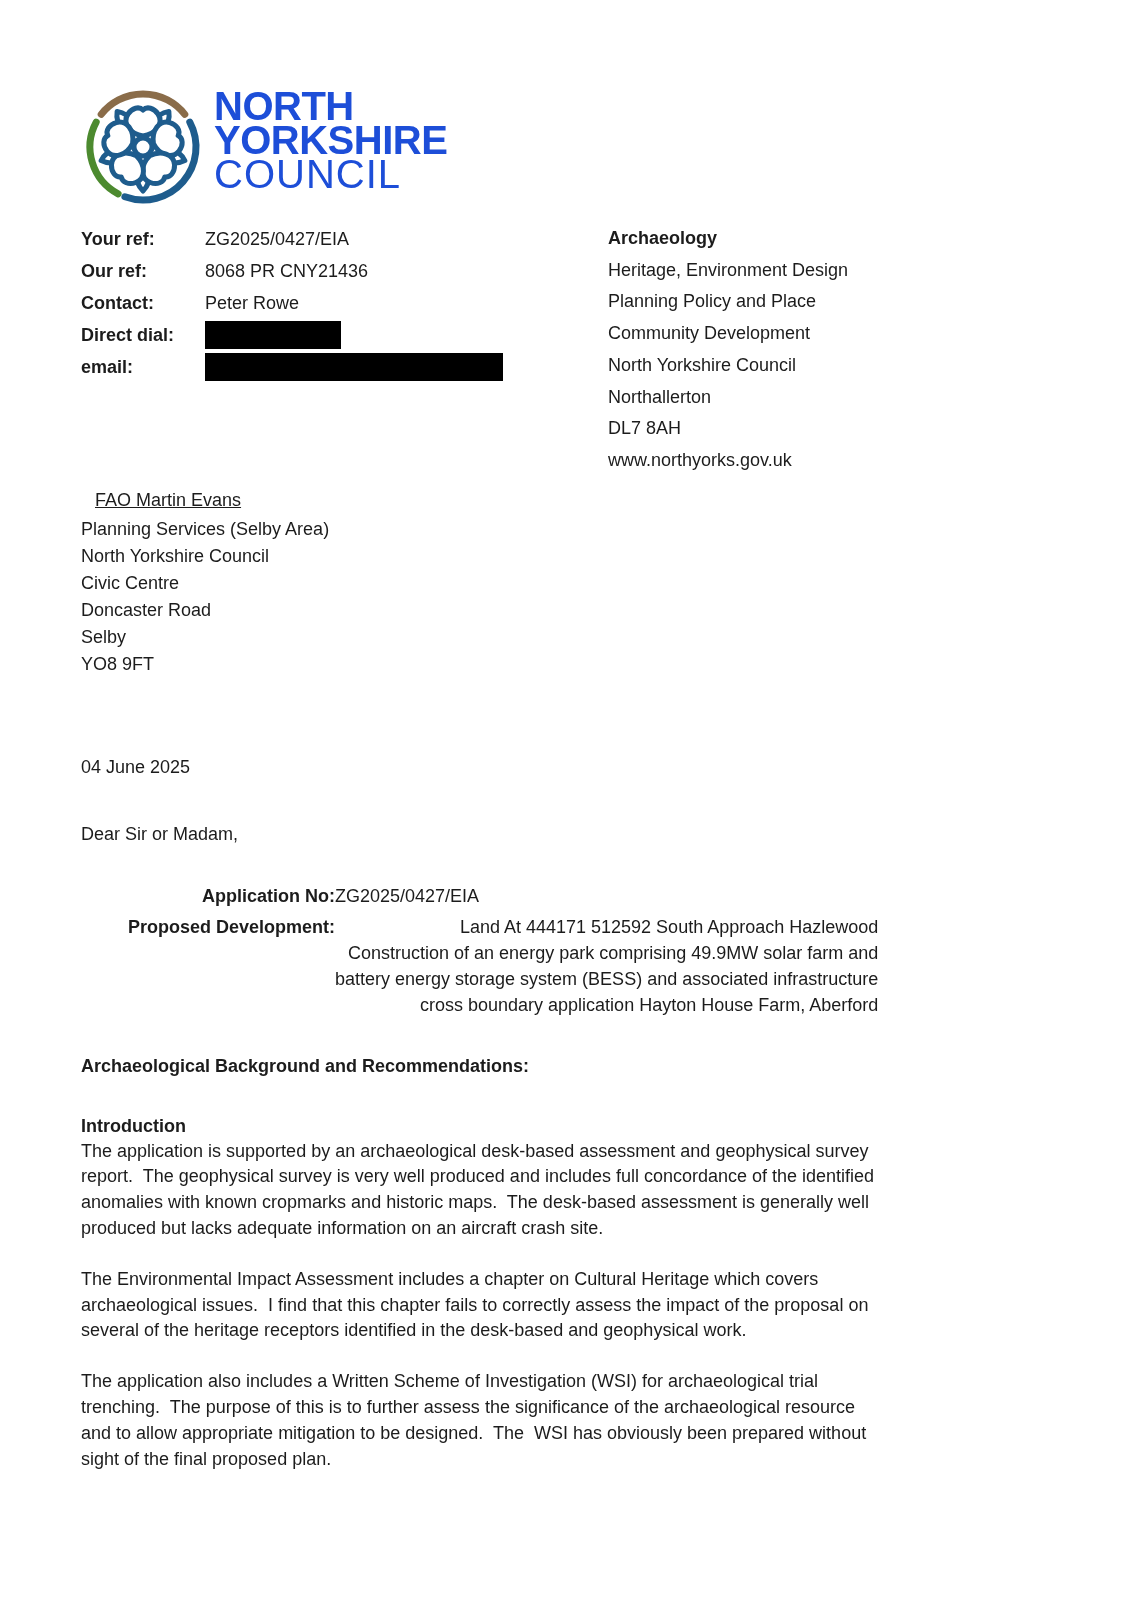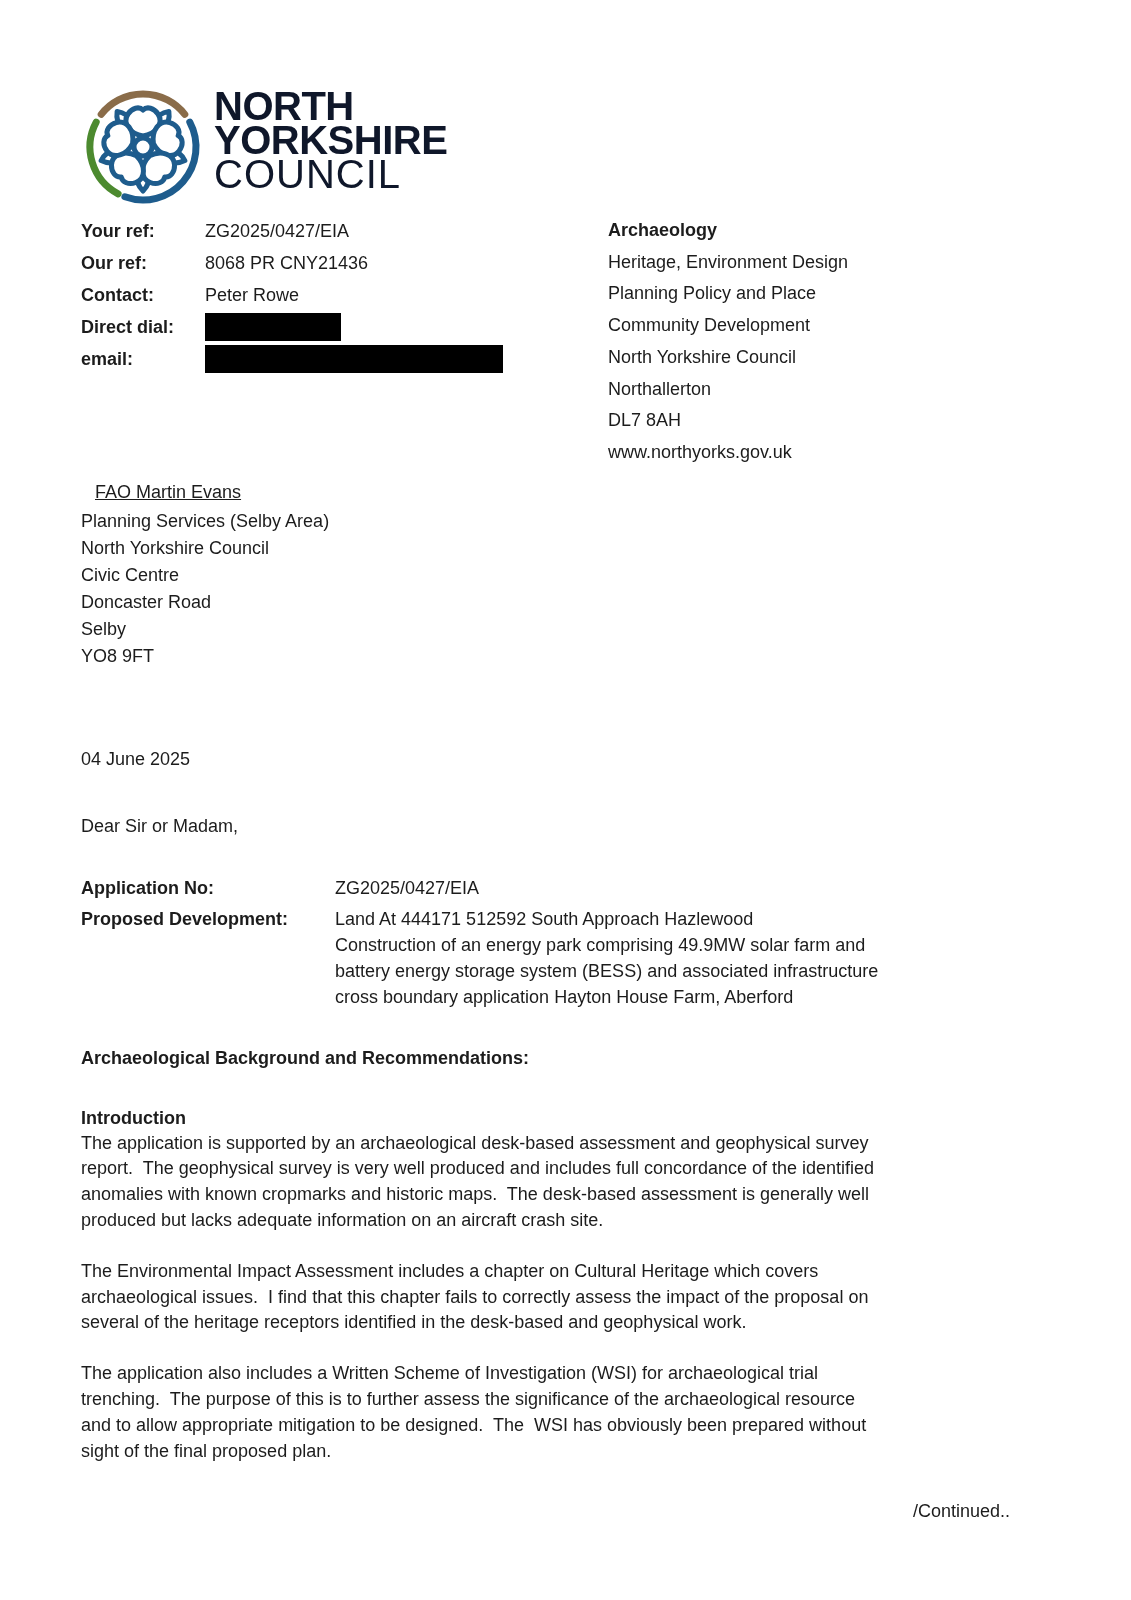--- a/index.html
+++ b/index.html
@@ -11,45 +11,45 @@
     background: #ffffff;
     box-sizing: border-box;
     padding: 85px 121px 0 81px;
     font-family: "Liberation Sans", "DejaVu Sans", sans-serif;
     font-size: 18px;
     color: #1c1c1c;
     overflow: hidden;
   }
   .logo-row { display: flex; align-items: flex-start; }
   .logo-svg { width: 124px; height: 124px; flex: 0 0 124px; }
-  .logo-text { margin-left: 9px; padding-top: 4px; color: #0f172a; }
+  .logo-text { margin-left: 9px; padding-top: 4px; color: #1d4ed8; }
   .logo-text div { font-size: 40px; line-height: 34px; letter-spacing: -0.5px; white-space: pre; }
   .logo-text .lt-bold { font-weight: bold; }
   .logo-text .lt-light { font-weight: normal; letter-spacing: 1px; }
 
-  .head-cols { display: flex; margin-top: 6px; }
+  .head-cols { display: flex; margin-top: 14px; }
   .ref-col { width: 527px; flex: 0 0 527px; }
   .ref-row { line-height: 32px; white-space: pre; display: flex; align-items: center; }
   .ref-label { font-weight: bold; display: inline-block; width: 124px; flex: 0 0 124px; }
   .redact { display: inline-block; background: #000; vertical-align: middle; }
   .redact-phone { width: 136px; height: 28px; }
   .redact-email { width: 298px; height: 28px; }
   .dept-col { flex: 1; }
   .dept-col div { line-height: 31.7px; white-space: pre; }
   .dept-title { font-weight: bold; }
 
   .recipient { margin-top: 8px; }
   .recipient .fao { text-decoration: underline; line-height: 31px; margin-left: 14px; }
   .recipient div { line-height: 27px; white-space: pre; }
 
   .date-line { margin-top: 76px; line-height: 26px; }
   .salutation { margin-top: 41px; line-height: 26px; }
 
   .app-block { margin-top: 36px; }
-  .app-row { display: flex; }
+  .app-row { display: flex; text-align: right; }
   .app-row + .app-row { margin-top: 5px; }
   .app-label { font-weight: bold; width: 254px; flex: 0 0 254px; line-height: 26px; }
   .app-value { line-height: 26px; }
   .app-value div { line-height: 26px; white-space: pre; }
 
   .section-heading { margin-top: 35px; font-weight: bold; line-height: 26px; }
   .intro-heading { margin-top: 34px; font-weight: bold; line-height: 26px; }
   .para div { line-height: 25.8px; white-space: pre; }
   .para-gap { margin-top: 25px; }
   .footer-line { margin-top: 34px; text-align: right; line-height: 26px; }
@@ -160,15 +160,14 @@
       <div>archaeological issues.  I find that this chapter fails to correctly assess the impact of the proposal on</div>
       <div>several of the heritage receptors identified in the desk-based and geophysical work.</div>
     </div>
   <div class="para para-gap">
       <div>The application also includes a Written Scheme of Investigation (WSI) for archaeological trial</div>
       <div>trenching.  The purpose of this is to further assess the significance of the archaeological resource</div>
       <div>and to allow appropriate mitigation to be designed.  The  WSI has obviously been prepared without</div>
       <div>sight of the final proposed plan.</div>
     </div>
 
-  <div class="footer-line">/Continued..</div>
 
 </div>
 
 </body></html>

